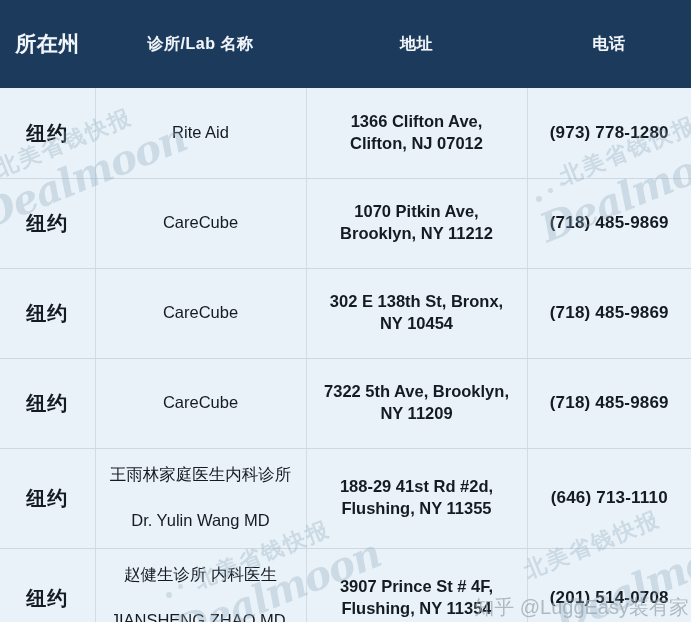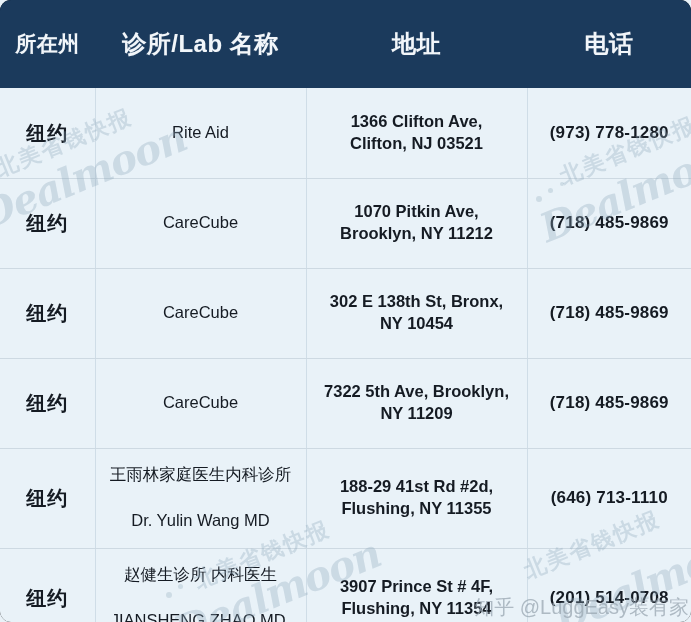--- a/index.html
+++ b/index.html
@@ -9,41 +9,40 @@
     overflow: hidden;
     background: #e9f2f8;
     font-family: "Liberation Sans", "DejaVu Sans", sans-serif;
   }
   #screen {
     position: relative;
     width: 691px;
     height: 622px;
     overflow: hidden;
     background: #000000;
-    border-radius: 11px;
   }
 
   
   table.data-table {
     width: 691px;
     border-collapse: collapse;
     table-layout: fixed;
     position: relative;
     z-index: 2;
   }
   col.c-state { width: 95px; }
   col.c-name  { width: 211px; }
   col.c-addr  { width: 221px; }
   col.c-phone { width: 164px; }
 
   thead th {
     background: #1b3a5c;
     color: #f2f6fa;
     height: 88px;
-    font-size: 24px;
+    font-size: 16px;
     font-weight: bold;
     text-align: center;
     vertical-align: middle;
     letter-spacing: 0.5px;
     border: none;
     text-shadow: 0 0 1px rgba(255,255,255,0.25);
   }
   thead th.th-state { font-size: 21px; }
 
   tbody td {
@@ -162,21 +161,21 @@
     </thead>
     <tbody>
 
       <tr class="r-std">
         <td class="cell-state">纽约</td>
         <td class="cell-name">
           <span class="name-line-1">Rite Aid</span>
         </td>
         <td class="cell-addr">
           <span class="addr-text">1366 Clifton Ave,</span>
-          <span class="addr-text">Clifton, NJ 03521</span>
+          <span class="addr-text">Clifton, NJ 07012</span>
         </td>
         <td class="cell-phone">(973) 778-1280</td>
       </tr>
 
       <tr class="r-std">
         <td class="cell-state">纽约</td>
         <td class="cell-name">
           <span class="name-line-1">CareCube</span>
         </td>
         <td class="cell-addr">

